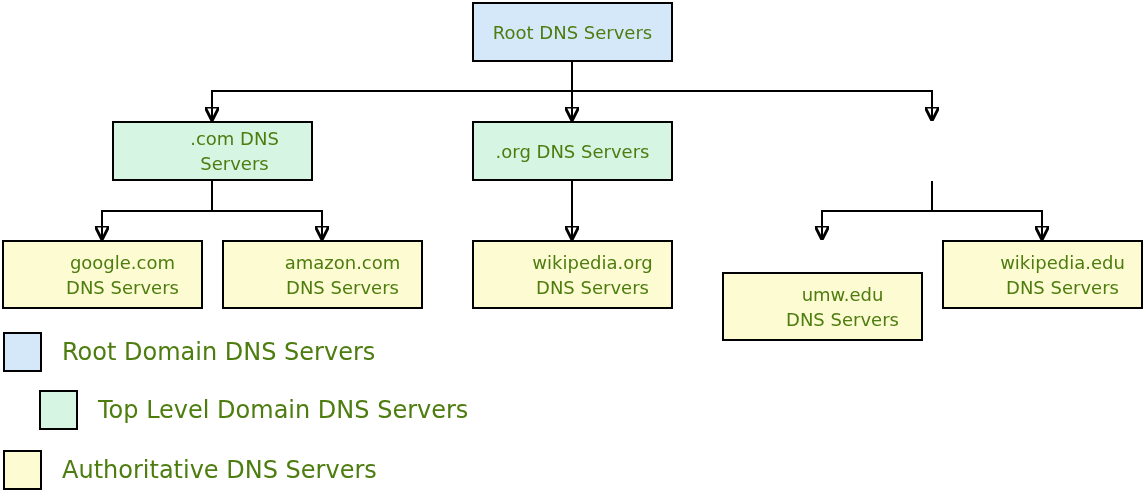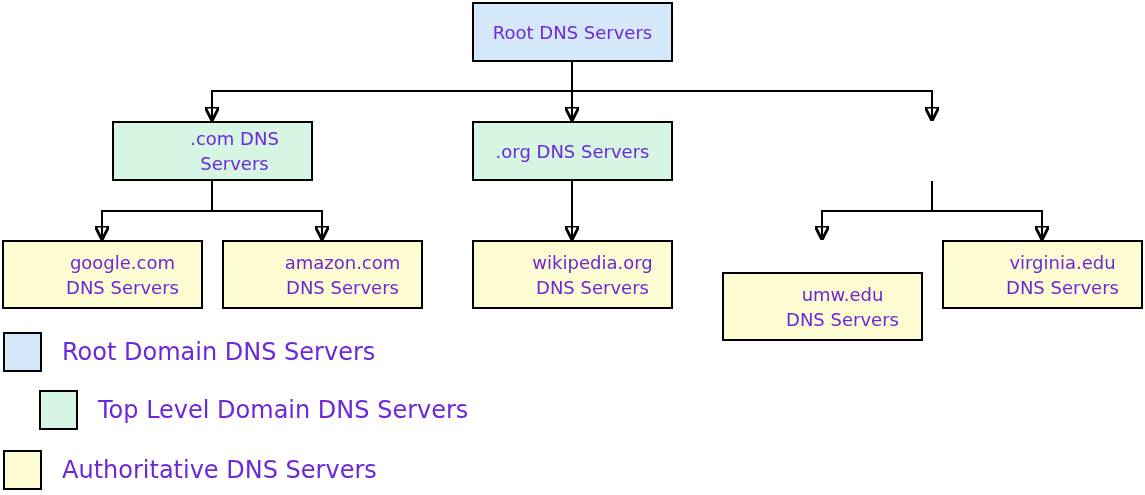--- a/index.html
+++ b/index.html
@@ -6,21 +6,21 @@
     margin: 0;
     padding: 0;
     background: #ffffff;
   }
   .canvas {
     position: relative;
     width: 1145px;
     height: 495px;
     background: #ffffff;
     font-family: "DejaVu Sans", "Liberation Sans", sans-serif;
-    color: #6d28d9;
+    color: #4d7c0f;
     overflow: hidden;
   }
   .connectors {
     position: absolute;
     left: 0;
     top: 0;
     width: 1145px;
     height: 495px;
   }
   .connectors path {
@@ -111,21 +111,21 @@
   <div class="node tld" id="node-org" style="background-color: rgb(214, 245, 227);">.org DNS Servers</div>
 
   <div class="node auth" id="node-google" style="background-color: rgb(252, 251, 210);">google.com
 DNS Servers</div>
   <div class="node auth" id="node-amazon" style="background-color: rgb(252, 251, 210);">amazon.com
 DNS Servers</div>
   <div class="node auth" id="node-wikipedia" style="background-color: rgb(252, 251, 210);">wikipedia.org
 DNS Servers</div>
   <div class="node auth" id="node-umw" style="background-color: rgb(252, 251, 210);">umw.edu
 DNS Servers</div>
-  <div class="node auth" id="node-virginia" style="background-color: rgb(252, 251, 210);">virginia.edu
+  <div class="node auth" id="node-virginia" style="background-color: rgb(252, 251, 210);">wikipedia.edu
 DNS Servers</div>
 
   <div class="legend-row r1">
     <div class="swatch" style="background-color: rgb(213, 232, 250);"></div>
     <span class="legend-label">Root Domain DNS Servers</span>
   </div>
   <div class="legend-row r2">
     <div class="swatch" style="background-color: rgb(214, 245, 227);"></div>
     <span class="legend-label">Top Level Domain DNS Servers</span>
   </div>

